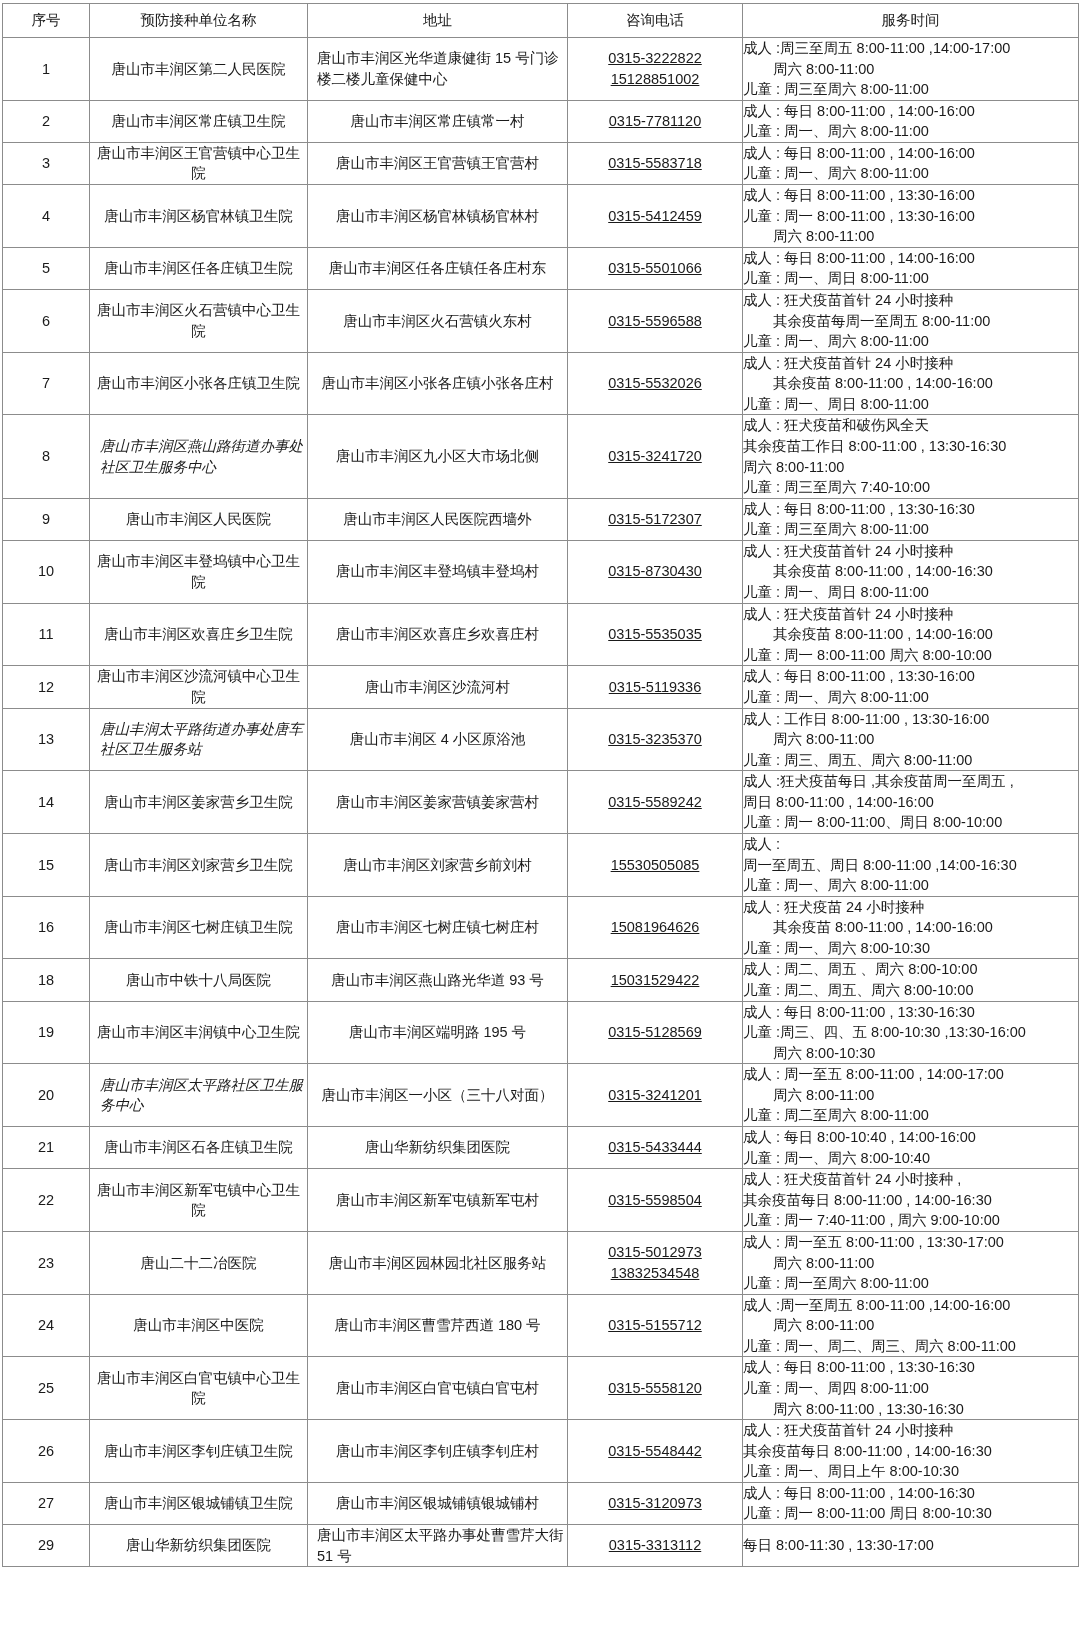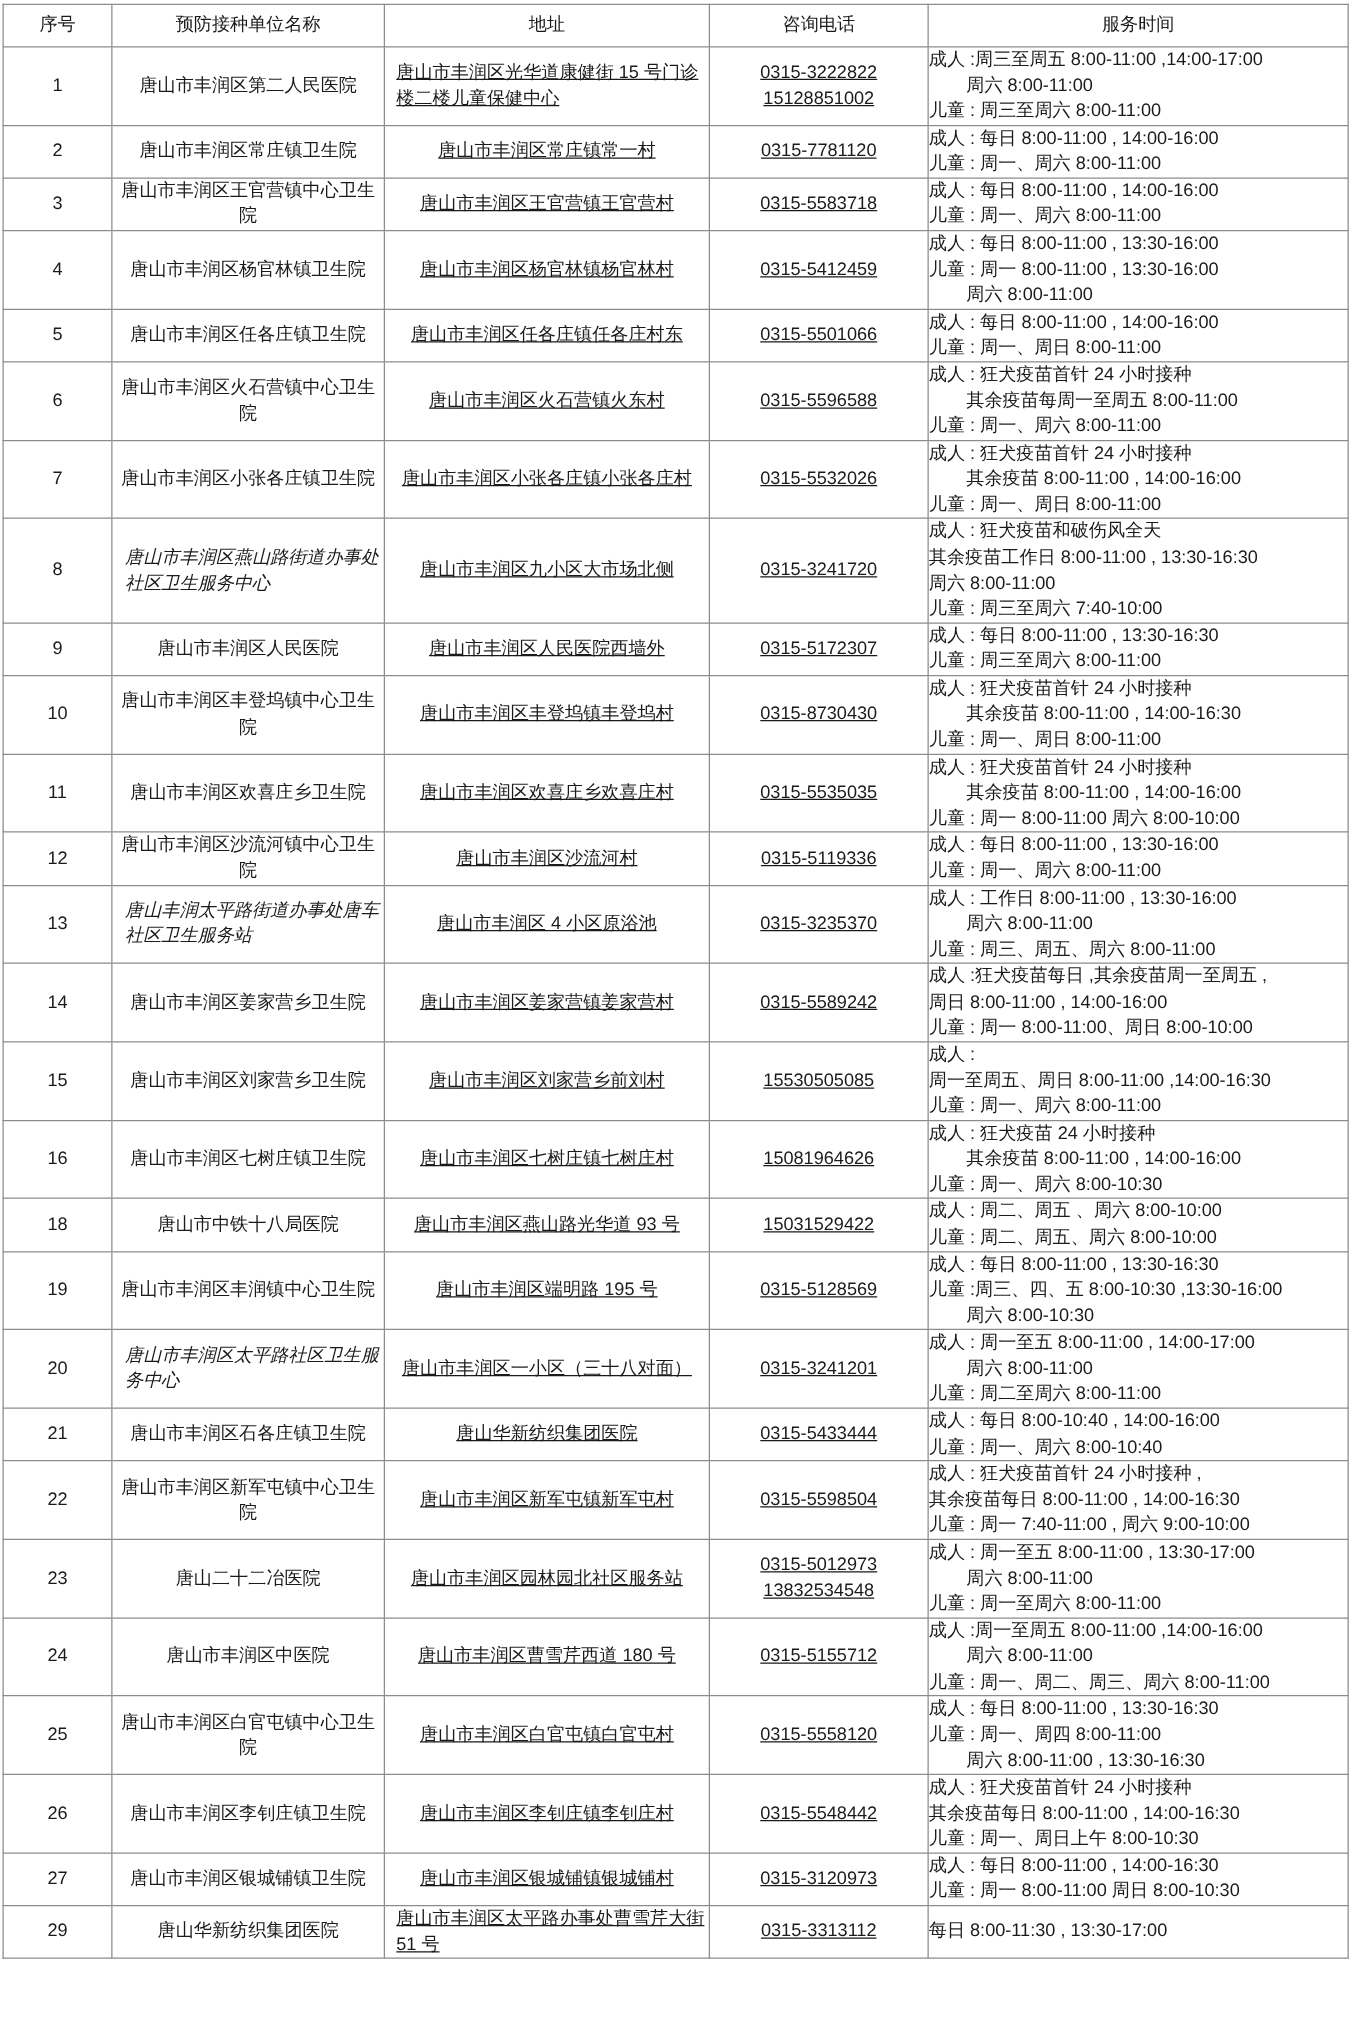--- a/index.html
+++ b/index.html
@@ -57,21 +57,20 @@
     padding: 3px 5px;
   }
   td.name-cell.wrap2 {
     text-align: left;
     padding-left: 10px;
     font-style: italic;
   }
   td.addr-cell {
     text-align: center;
     padding: 3px 5px;
-    text-decoration: underline;
   }
   td.addr-cell.leftal {
     text-align: left;
     padding-left: 9px;
   }
   td.phone-cell {
     text-align: center;
     padding: 3px 4px 3px 14px;
     text-decoration: underline;
   }

